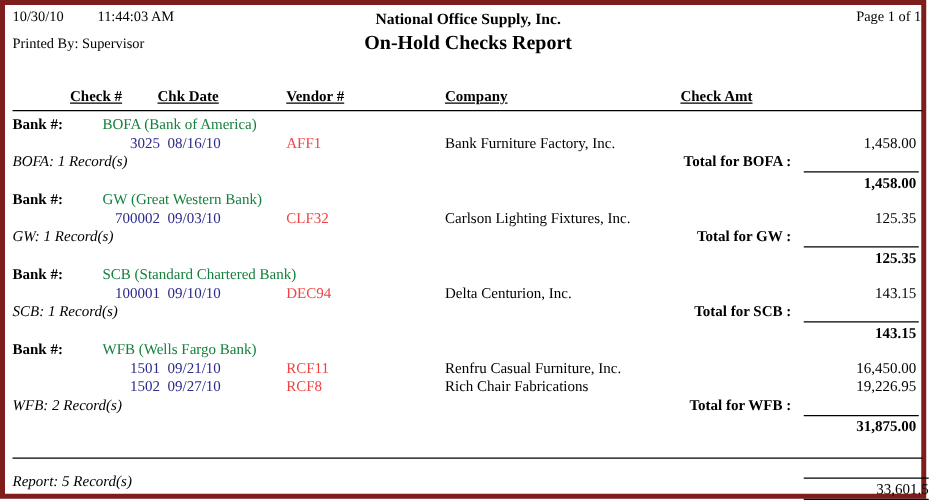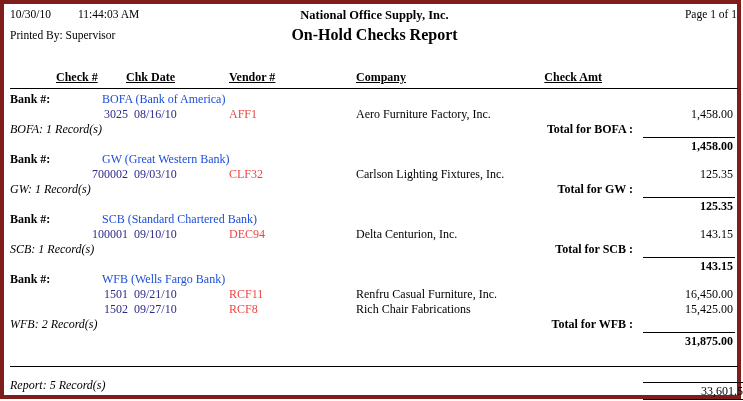--- a/index.html
+++ b/index.html
@@ -126,21 +126,21 @@
     width: 741px;
   }
   .row > span {
     position: absolute;
     top: 0;
     font-size: 12px;
     white-space: nowrap;
   }
 
   .bank-label { left: 6px; font-weight: bold; }
-  .bank-name  { left: 78px; color: #1d4ed8; margin-left: 20px; }
+  .bank-name  { left: 78px; color: #15803d; }
 
   .c-check    { left: 52px; width: 72px; text-align: right; color: #2b2b8c; }
   .c-date     { left: 130px; color: #2b2b8c; }
   .c-vendor   { left: 225px; color: #ef4444; }
   .c-company  { left: 352px; color: #000000; }
   .c-amt      { right: 12px; text-align: right; }
 
   .subcount {
     left: 6px;
     font-style: italic;
@@ -244,21 +244,21 @@
 
     <div class="grp">
       <div class="row">
         <span class="bank-label">Bank #:</span>
         <span class="bank-name">BOFA (Bank of America)</span>
       </div>
       <div class="row">
         <span class="c-check">3025</span>
         <span class="c-date">08/16/10</span>
         <span class="c-vendor">AFF1</span>
-        <span class="c-company">Aero Furniture Factory, Inc.</span>
+        <span class="c-company">Bank Furniture Factory, Inc.</span>
         <span class="c-amt">1,458.00</span>
       </div>
       <div class="row">
         <span class="subcount">BOFA: 1 Record(s)</span>
         <span class="total-label">Total for BOFA :</span>
       </div>
       <div class="row">
         <div class="total-line"></div>
         <span class="total-amt" style="top:2px;">1,458.00</span>
       </div>
@@ -318,21 +318,21 @@
         <span class="c-date">09/21/10</span>
         <span class="c-vendor">RCF11</span>
         <span class="c-company">Renfru Casual Furniture, Inc.</span>
         <span class="c-amt">16,450.00</span>
       </div>
       <div class="row">
         <span class="c-check">1502</span>
         <span class="c-date">09/27/10</span>
         <span class="c-vendor">RCF8</span>
         <span class="c-company">Rich Chair Fabrications</span>
-        <span class="c-amt">15,425.00</span>
+        <span class="c-amt">19,226.95</span>
       </div>
       <div class="row">
         <span class="subcount">WFB: 2 Record(s)</span>
         <span class="total-label">Total for WFB :</span>
       </div>
       <div class="row">
         <div class="total-line"></div>
         <span class="total-amt" style="top:2px;">31,875.00</span>
       </div>
     </div>

